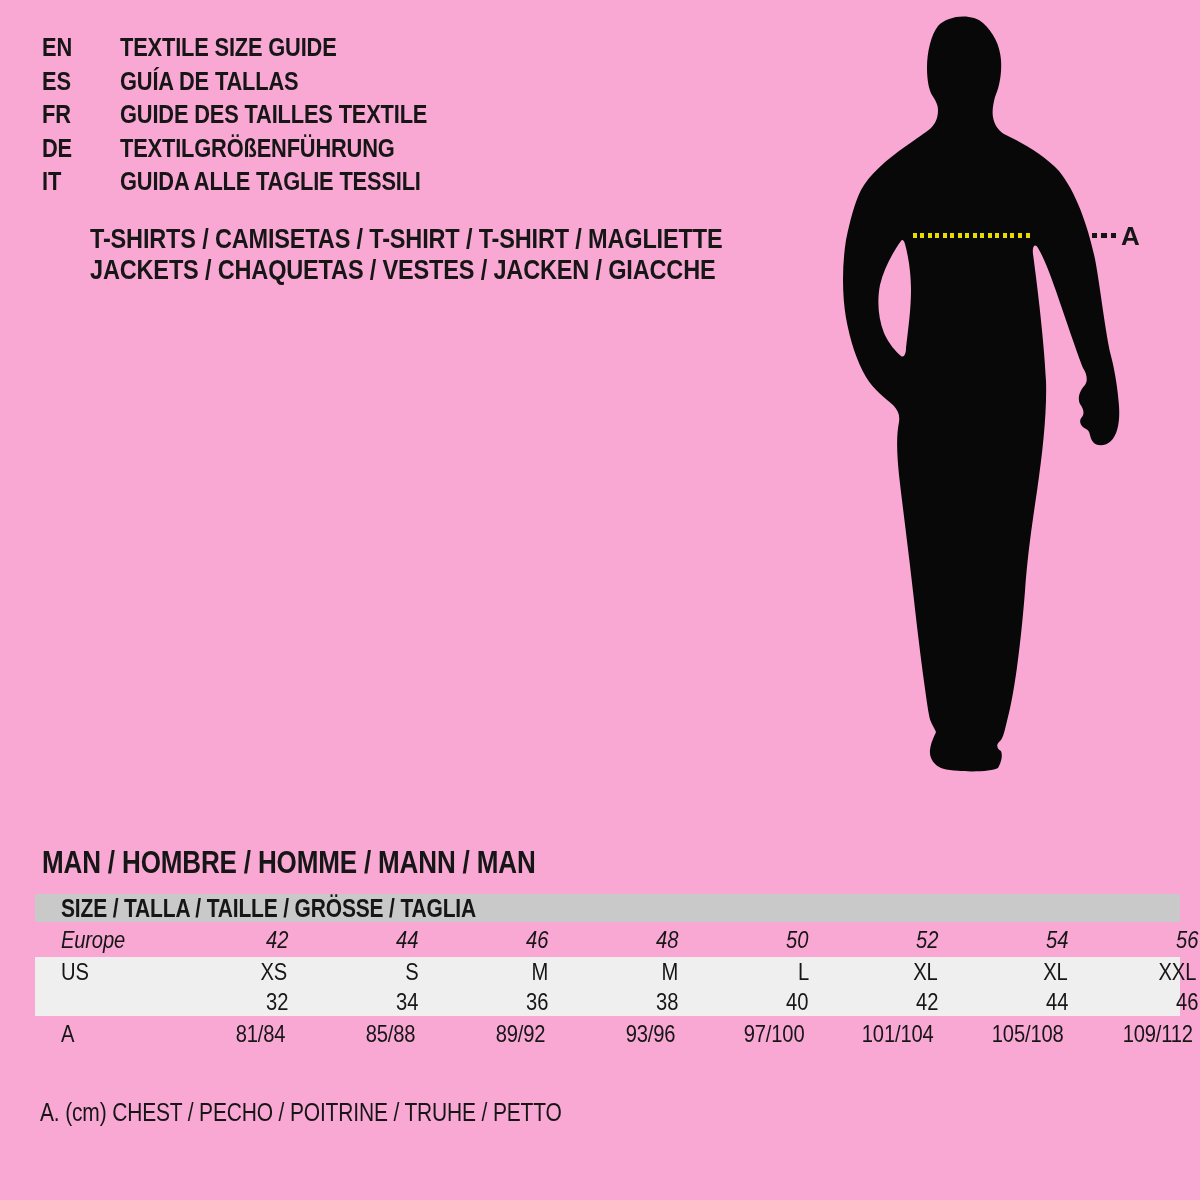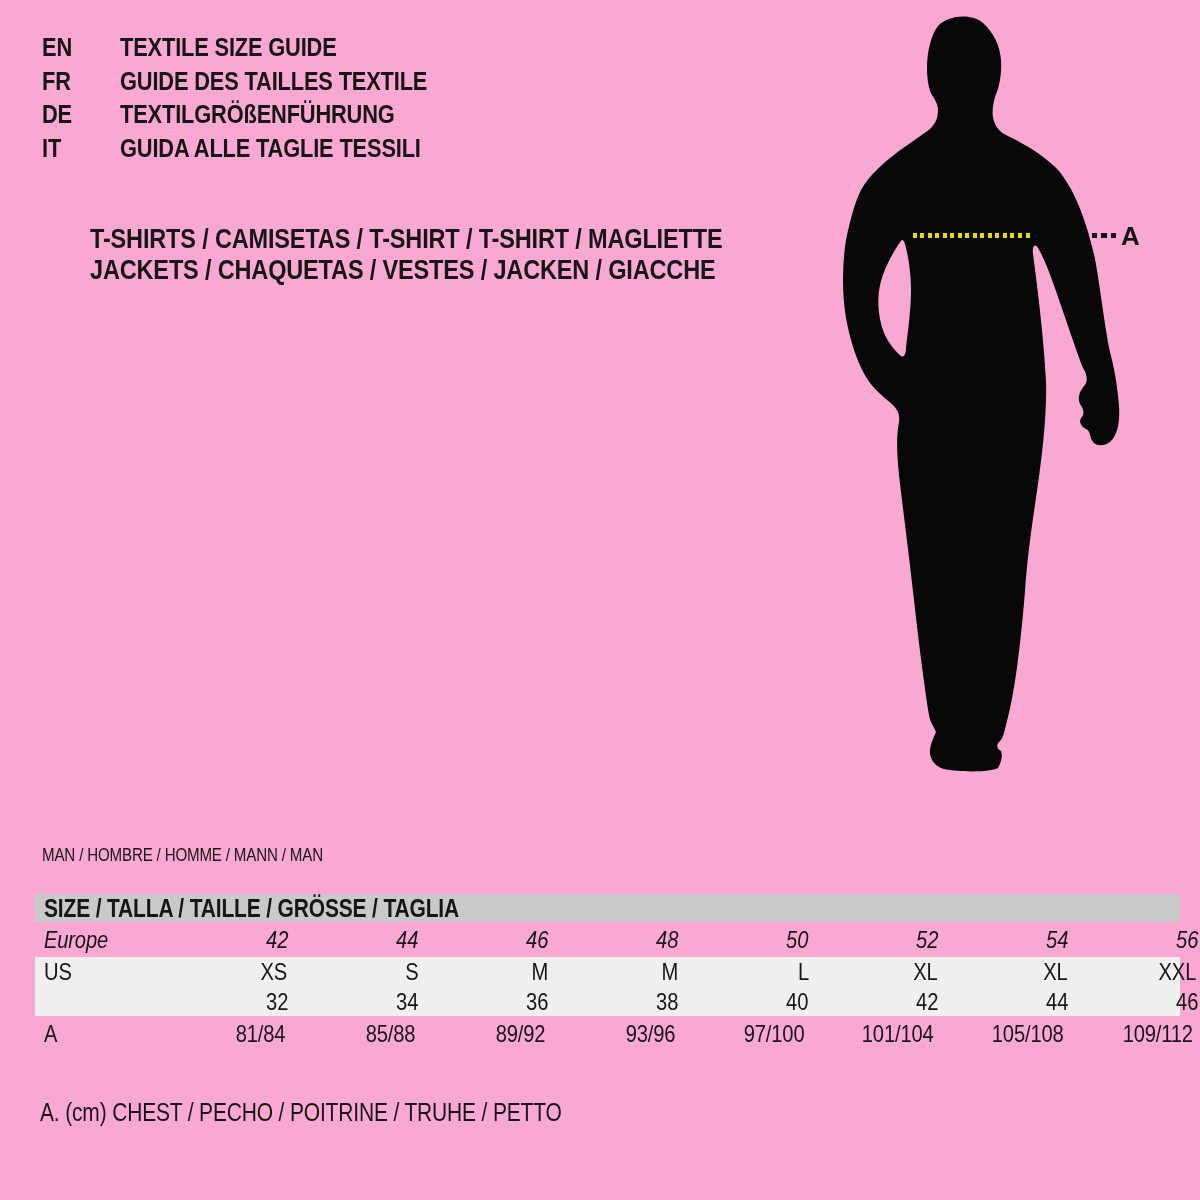--- a/index.html
+++ b/index.html
@@ -35,25 +35,25 @@
   #chest-line {
     position:absolute; left:913px; top:233px; width:117px; height:5px;
     background:repeating-linear-gradient(90deg, var(--dot,#e6dc00) 0 4px, transparent 4px 7.5px);
   }
   #pointer-line {
     position:absolute; left:1092px; top:233px; width:27px; height:5px;
     background:repeating-linear-gradient(90deg, #141414 0 5.5px, transparent 5.5px 9.5px);
   }
   #measure-a { position:absolute; left:1121px; top:223px; font-weight:bold; font-size:26px; line-height:26px; }
   
-  #man-heading { position:absolute; left:42px; top:845px; font-weight:normal; font-size:18px; }
+  #man-heading { position:absolute; left:42px; top:845px; font-weight:bold; font-size:31px; }
   
   #size-table { position:absolute; left:35px; top:894px; width:1165px; }
   .t-row { display:grid; grid-template-columns:125px repeat(8, 1fr); align-items:center; }
-  .t-row .lbl { padding-left:9px; text-align:left; }
+  .t-row .lbl { padding-left:26px; text-align:left; }
   .t-row .val { text-align:right; }
   .row-header {
     height:28px; font-weight:bold; font-size:25px;
     background:linear-gradient(var(--barbg,#c9c9c9), var(--barbg,#c9c9c9)) no-repeat;
     background-size:calc(100% - 20px) 100%;
   }
   .row-data { font-size:24px; font-weight:normal; }
   .row-h35 { height:35px;font-style:italic; }
   .row-h30 { height:30px; }
   .row-h29 { height:29px;gap:32px; }
@@ -67,20 +67,24 @@
 </style>
 </head>
 <body>
 
 <div id="page" style="--barbg: #c9c9c9; --stripebg: #efefef; --dot: #e6dc00; color: rgb(22, 22, 22);">
 
   <div id="langs">
     <div class="lang-row">
       <span class="lang-code"><span class="cond">EN</span></span>
       <span class="cond">TEXTILE SIZE GUIDE</span>
+    </div>
+    <div class="lang-row">
+      <span class="lang-code"><span class="cond">ES</span></span>
+      <span class="cond">GUÍA DE TALLAS</span>
     </div>
     <div class="lang-row">
       <span class="lang-code"><span class="cond">FR</span></span>
       <span class="cond">GUIDE DES TAILLES TEXTILE</span>
     </div>
     <div class="lang-row">
       <span class="lang-code"><span class="cond">DE</span></span>
       <span class="cond">TEXTILGRÖßENFÜHRUNG</span>
     </div>
     <div class="lang-row">

